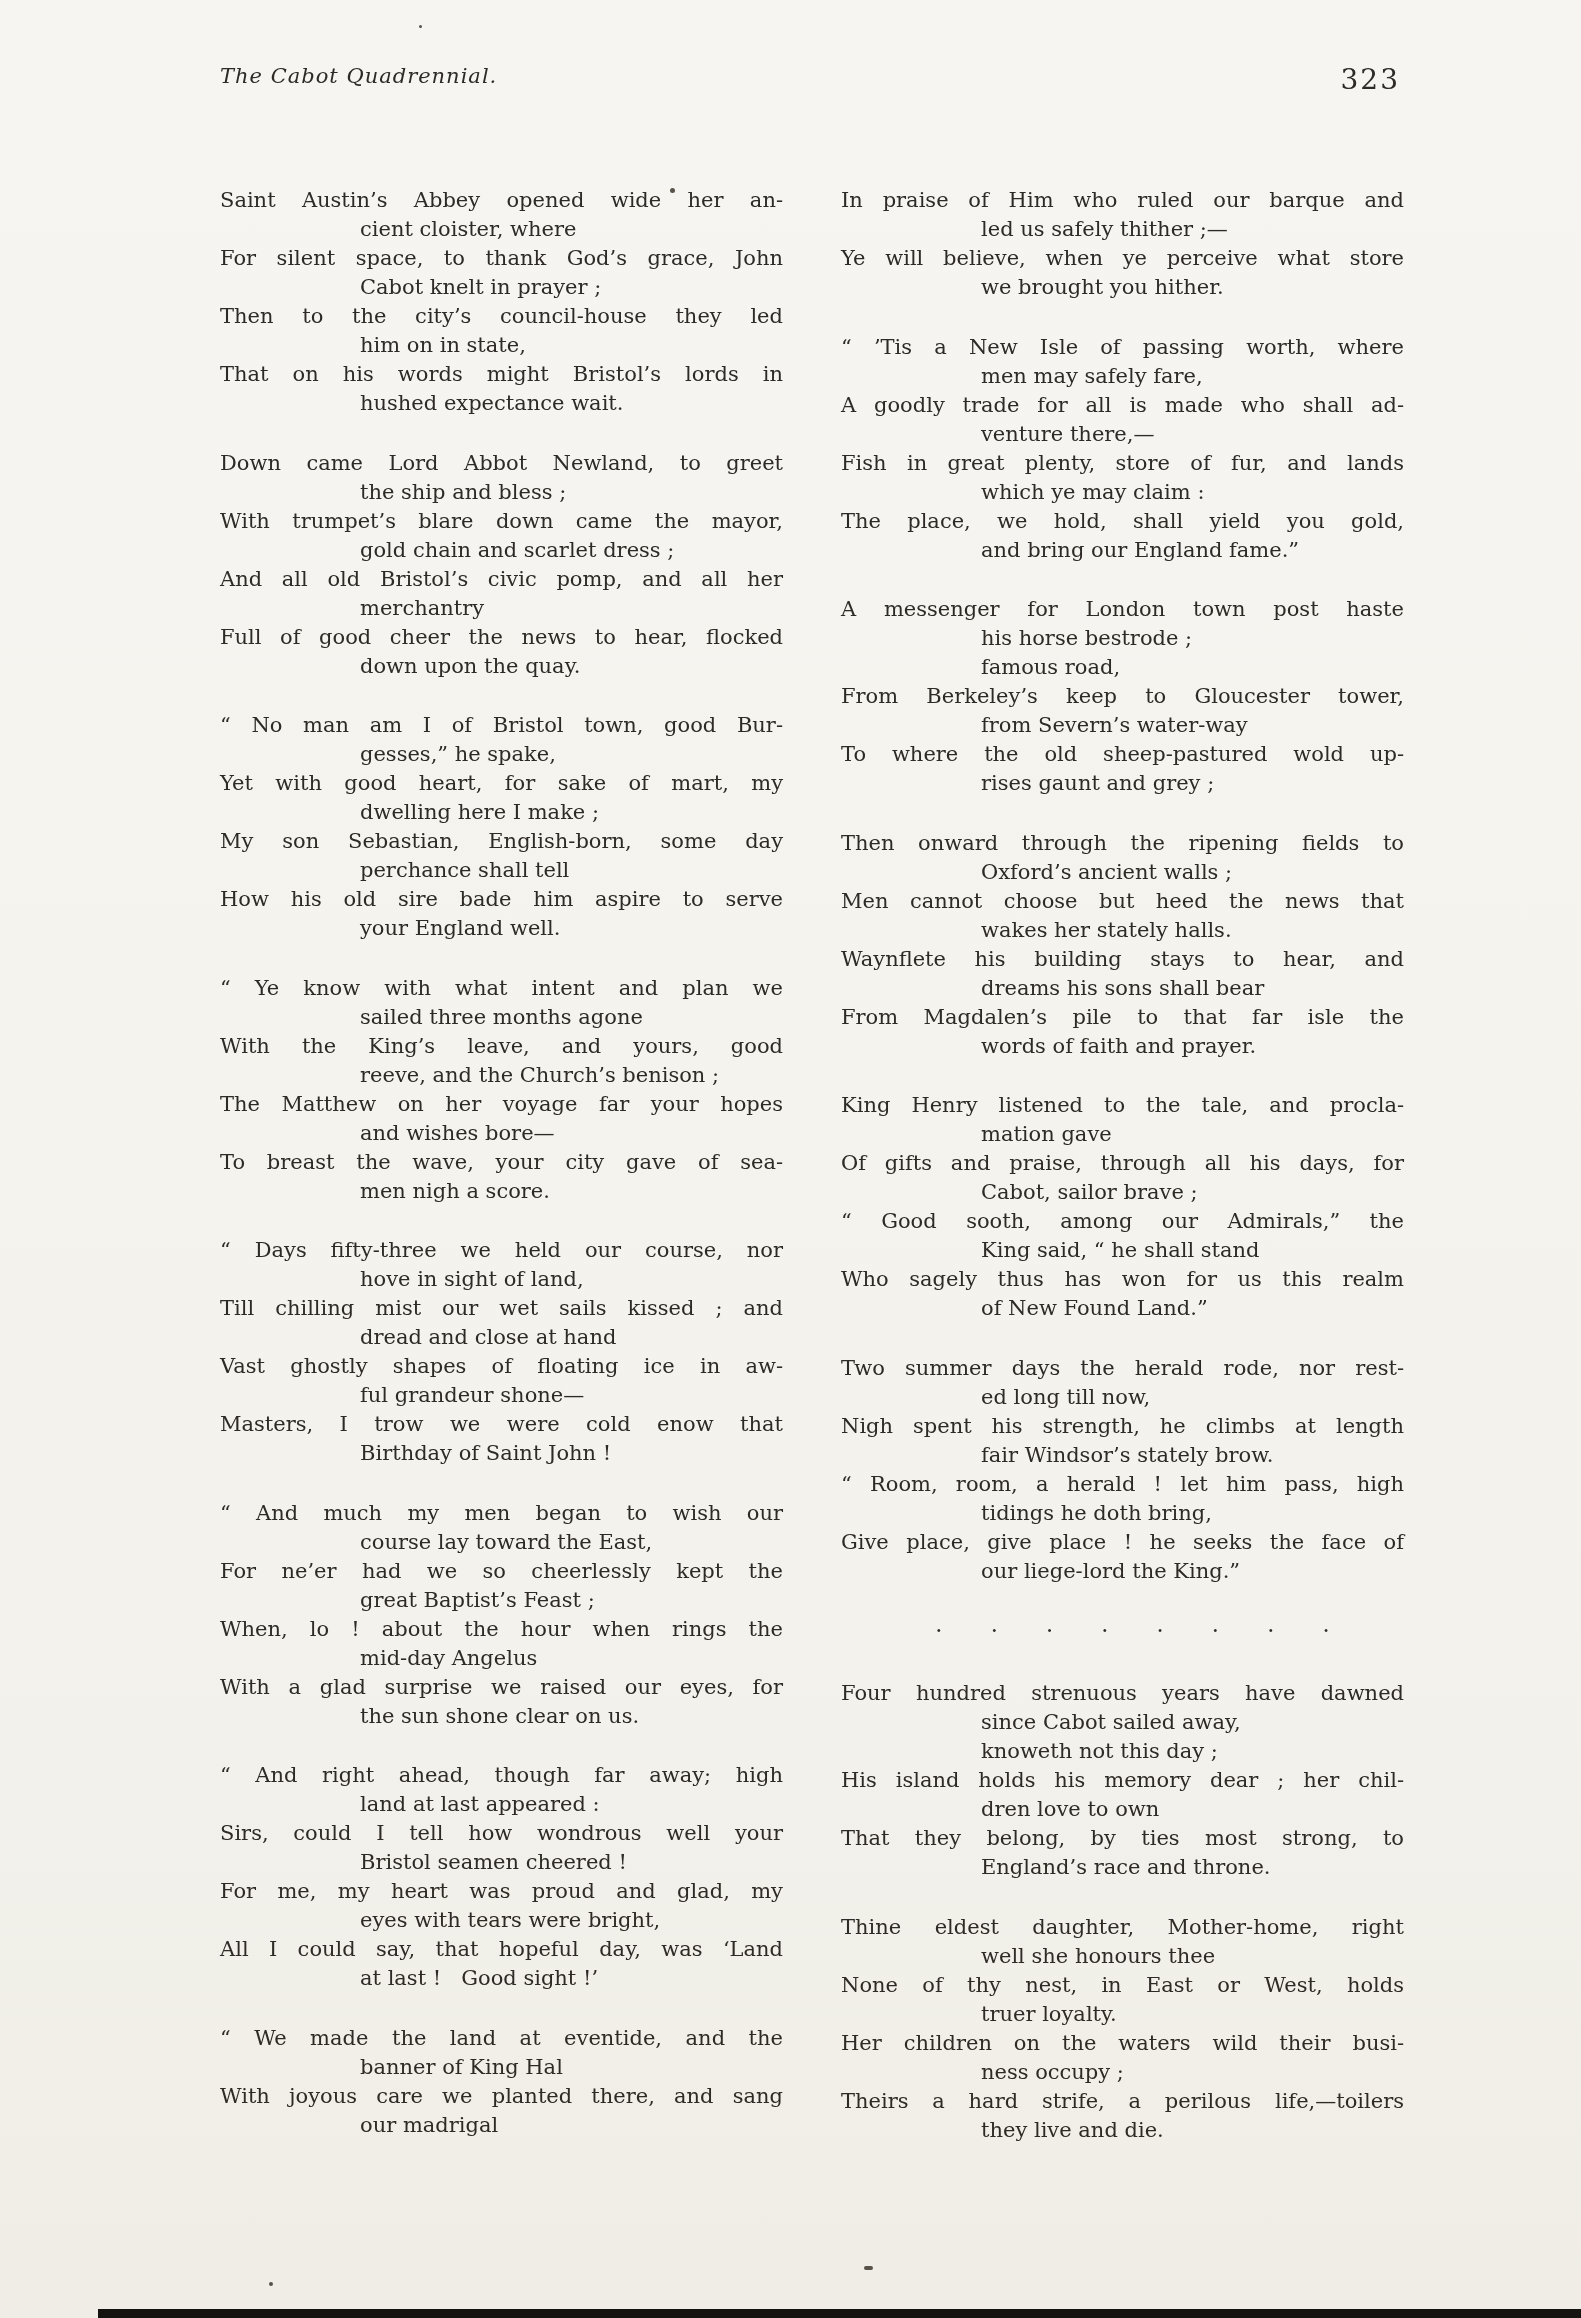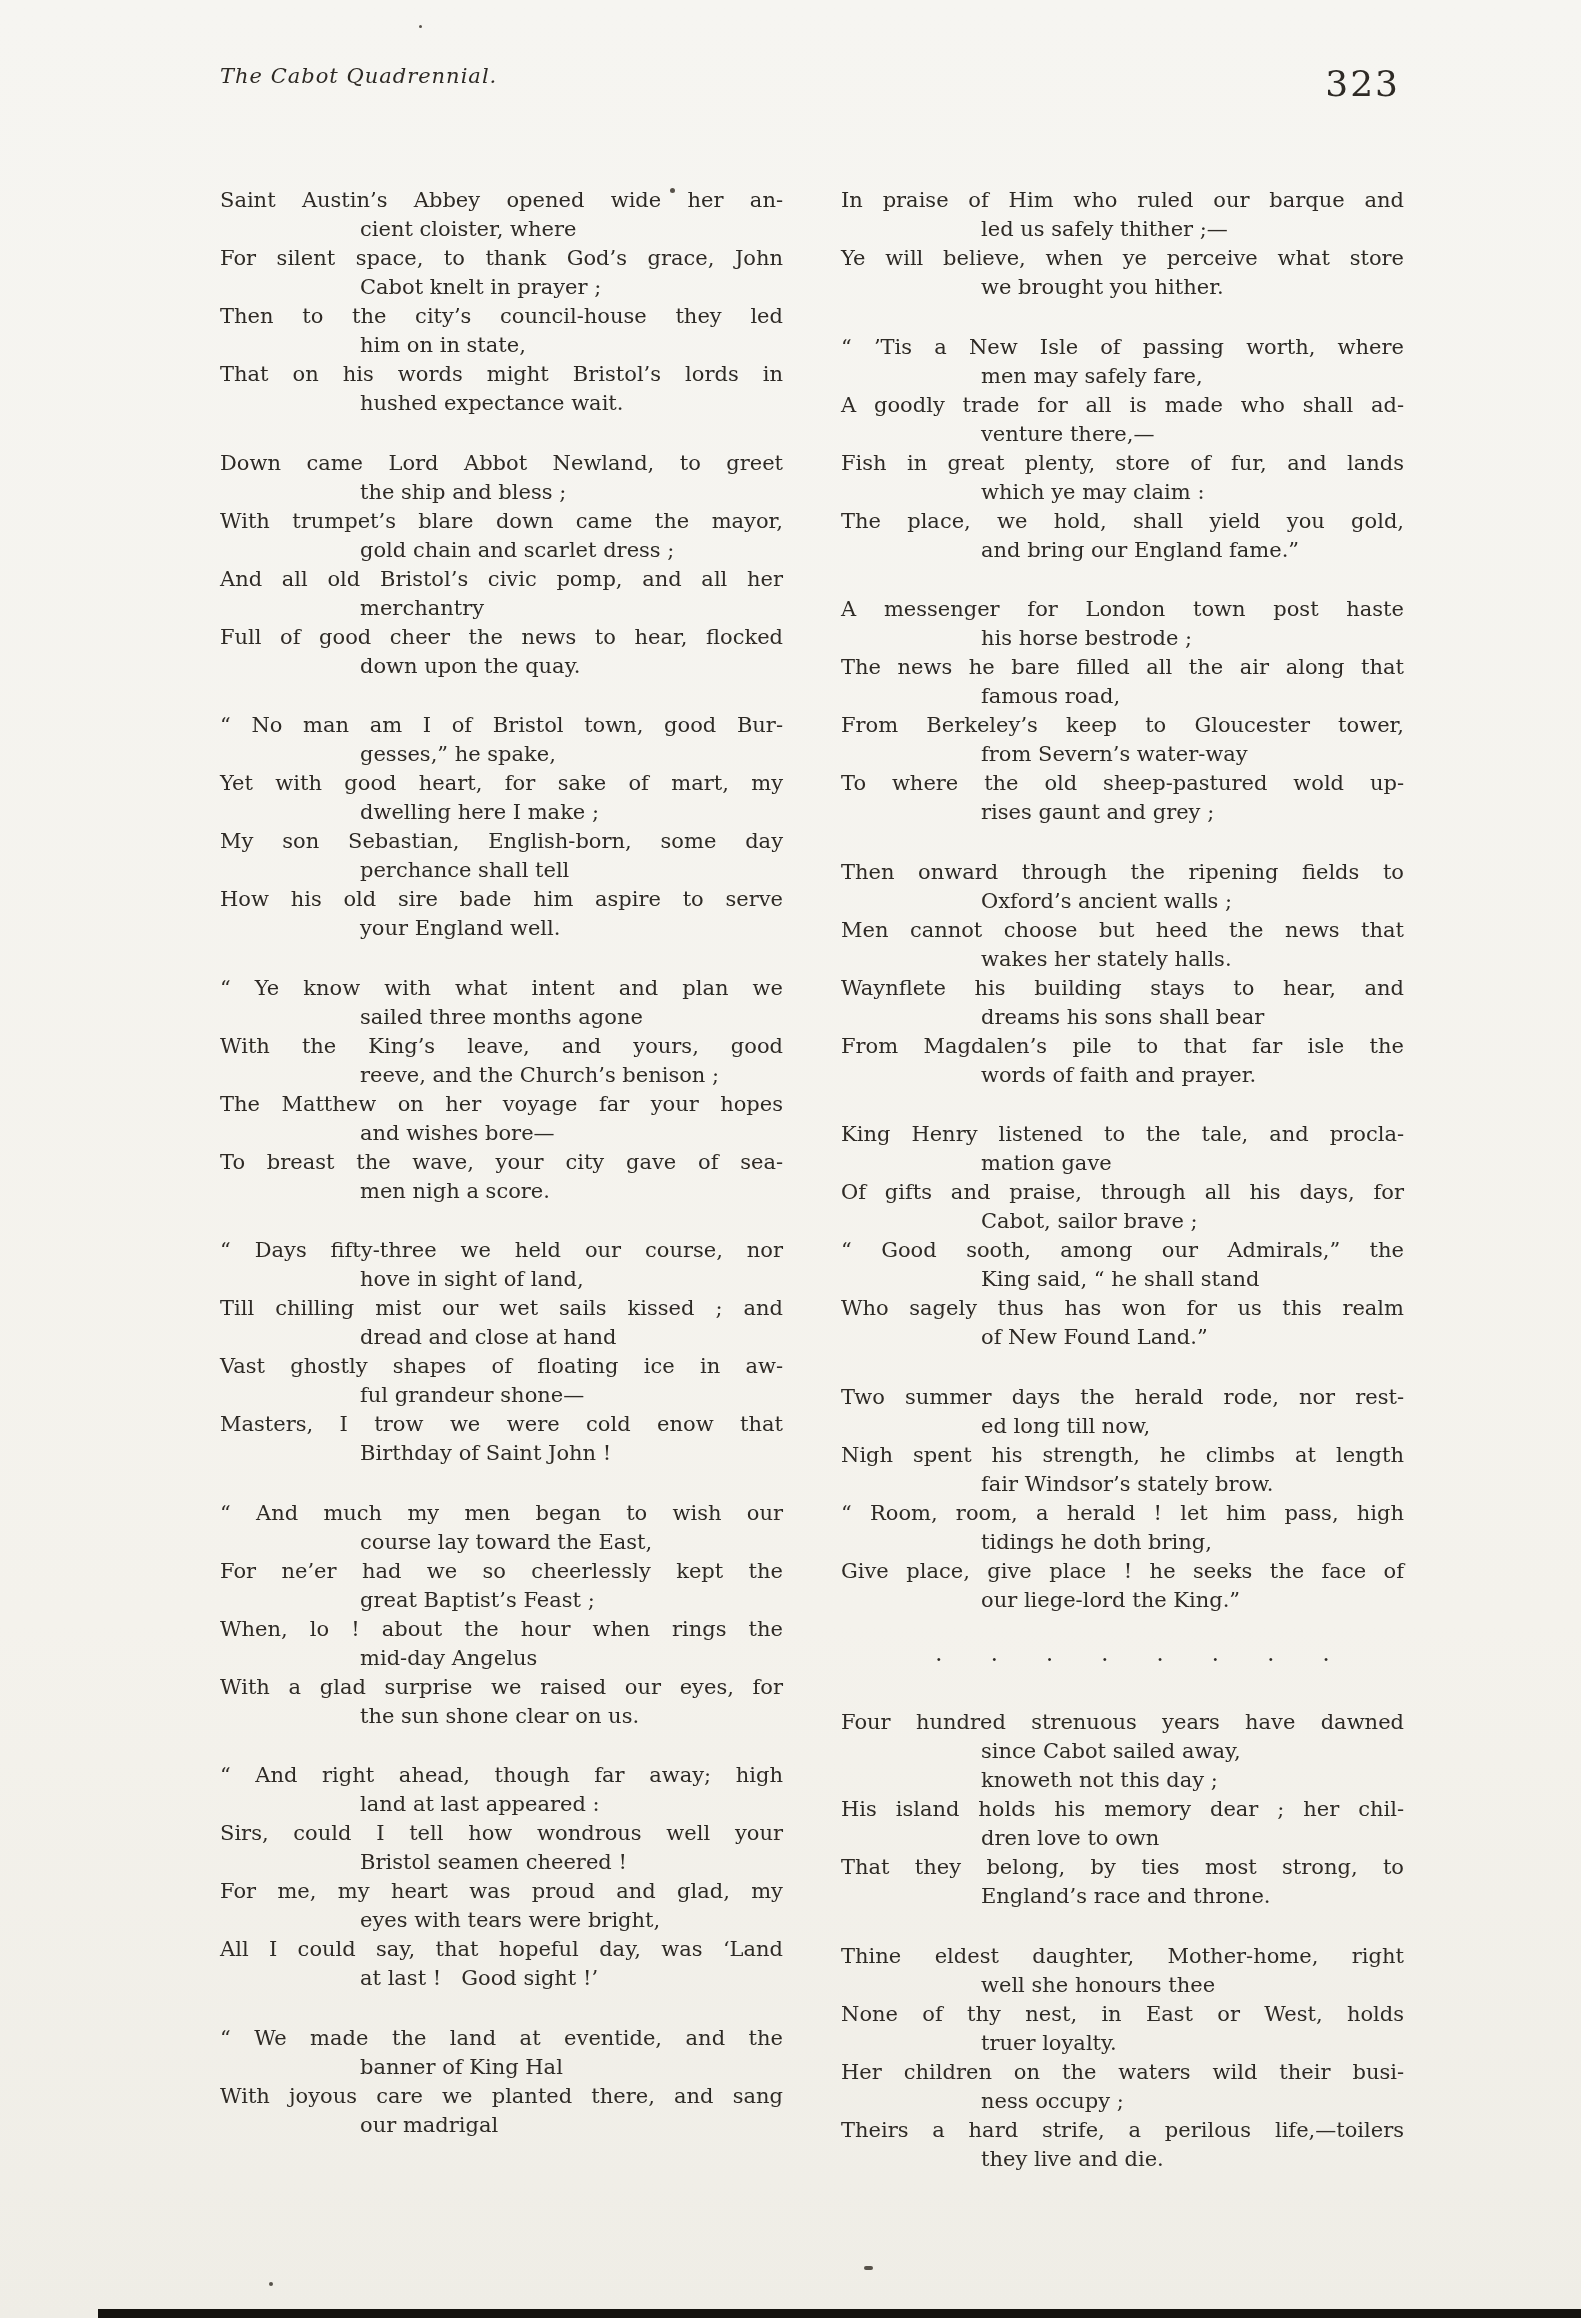--- a/index.html
+++ b/index.html
@@ -14,21 +14,21 @@
   .page { position:absolute; inset:0; padding:64px 178px 0 220px; }
   .header { position:relative; height:49px; margin-bottom:73px; }
   .title {
     text-align:left;
     font-style:italic;
     font-size:21px;
     letter-spacing:1px;
   }
   .pageno {
     position:absolute; right:4px; top:-1.3px;
-    font-size:36px; letter-spacing:2px;
+    font-size:28px; letter-spacing:2px;
   }
   .cols { display:flex; gap:58px; }
   .col { width:564px; }
   .stanza { margin-bottom:30.5px; }
   .pline { font-size:21px; line-height:29px; }
   .pline.flush { text-align:justify; text-align-last:justify; }
   .pline.ind { margin-left:140px; white-space:nowrap; }
   .dots {
     margin:5.3px 0 34px 20px;
     font-size:22.5px; line-height:29px;
@@ -144,21 +144,20 @@
           <div class="pline flush">A goodly trade for all is made who shall ad-</div>
           <div class="pline ind">venture there,—</div>
           <div class="pline flush">Fish in great plenty, store of fur, and lands</div>
           <div class="pline ind">which ye may claim :</div>
           <div class="pline flush">The place, we hold, shall yield you gold,</div>
           <div class="pline ind">and bring our England fame.”</div>
         </div>
         <div class="stanza">
           <div class="pline flush">A messenger for London town post haste</div>
           <div class="pline ind">his horse bestrode ;</div>
-          <div class="pline flush">The news he bare filled all the air along that</div>
           <div class="pline ind">famous road,</div>
           <div class="pline flush">From Berkeley’s keep to Gloucester tower,</div>
           <div class="pline ind">from Severn’s water-way</div>
           <div class="pline flush">To where the old sheep-pastured wold up-</div>
           <div class="pline ind">rises gaunt and grey ;</div>
         </div>
         <div class="stanza">
           <div class="pline flush">Then onward through the ripening fields to</div>
           <div class="pline ind">Oxford’s ancient walls ;</div>
           <div class="pline flush">Men cannot choose but heed the news that</div>

